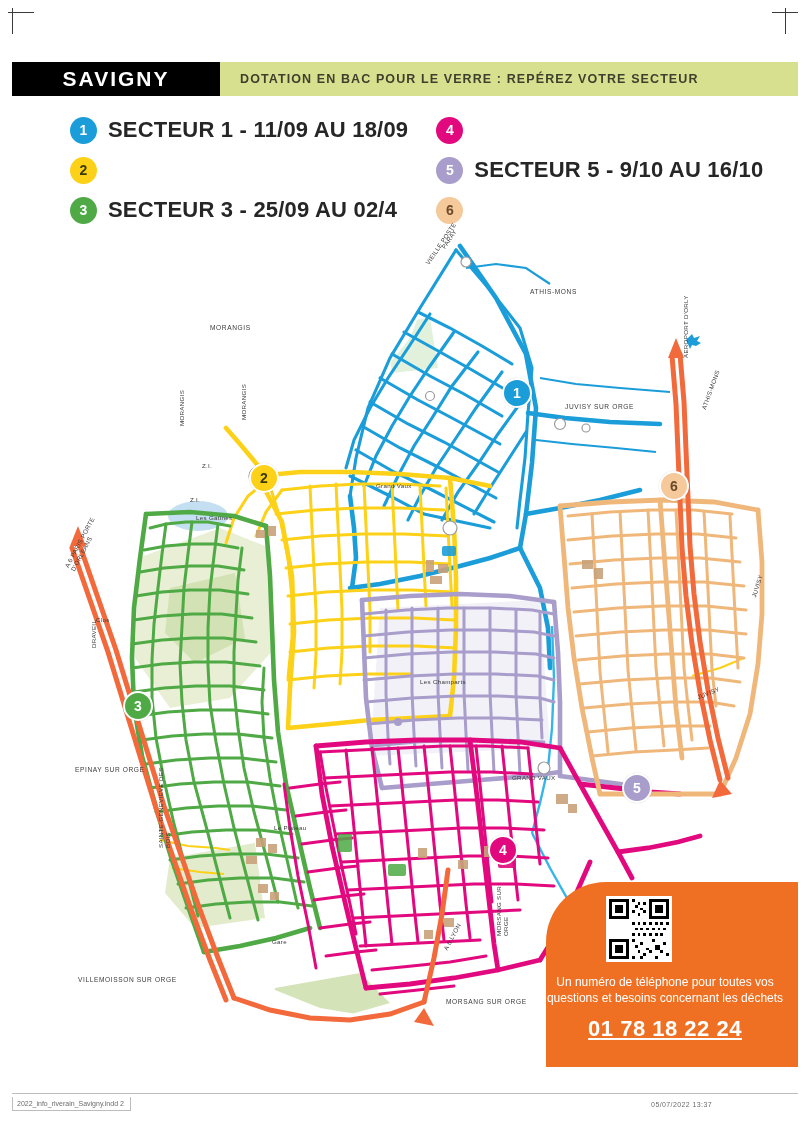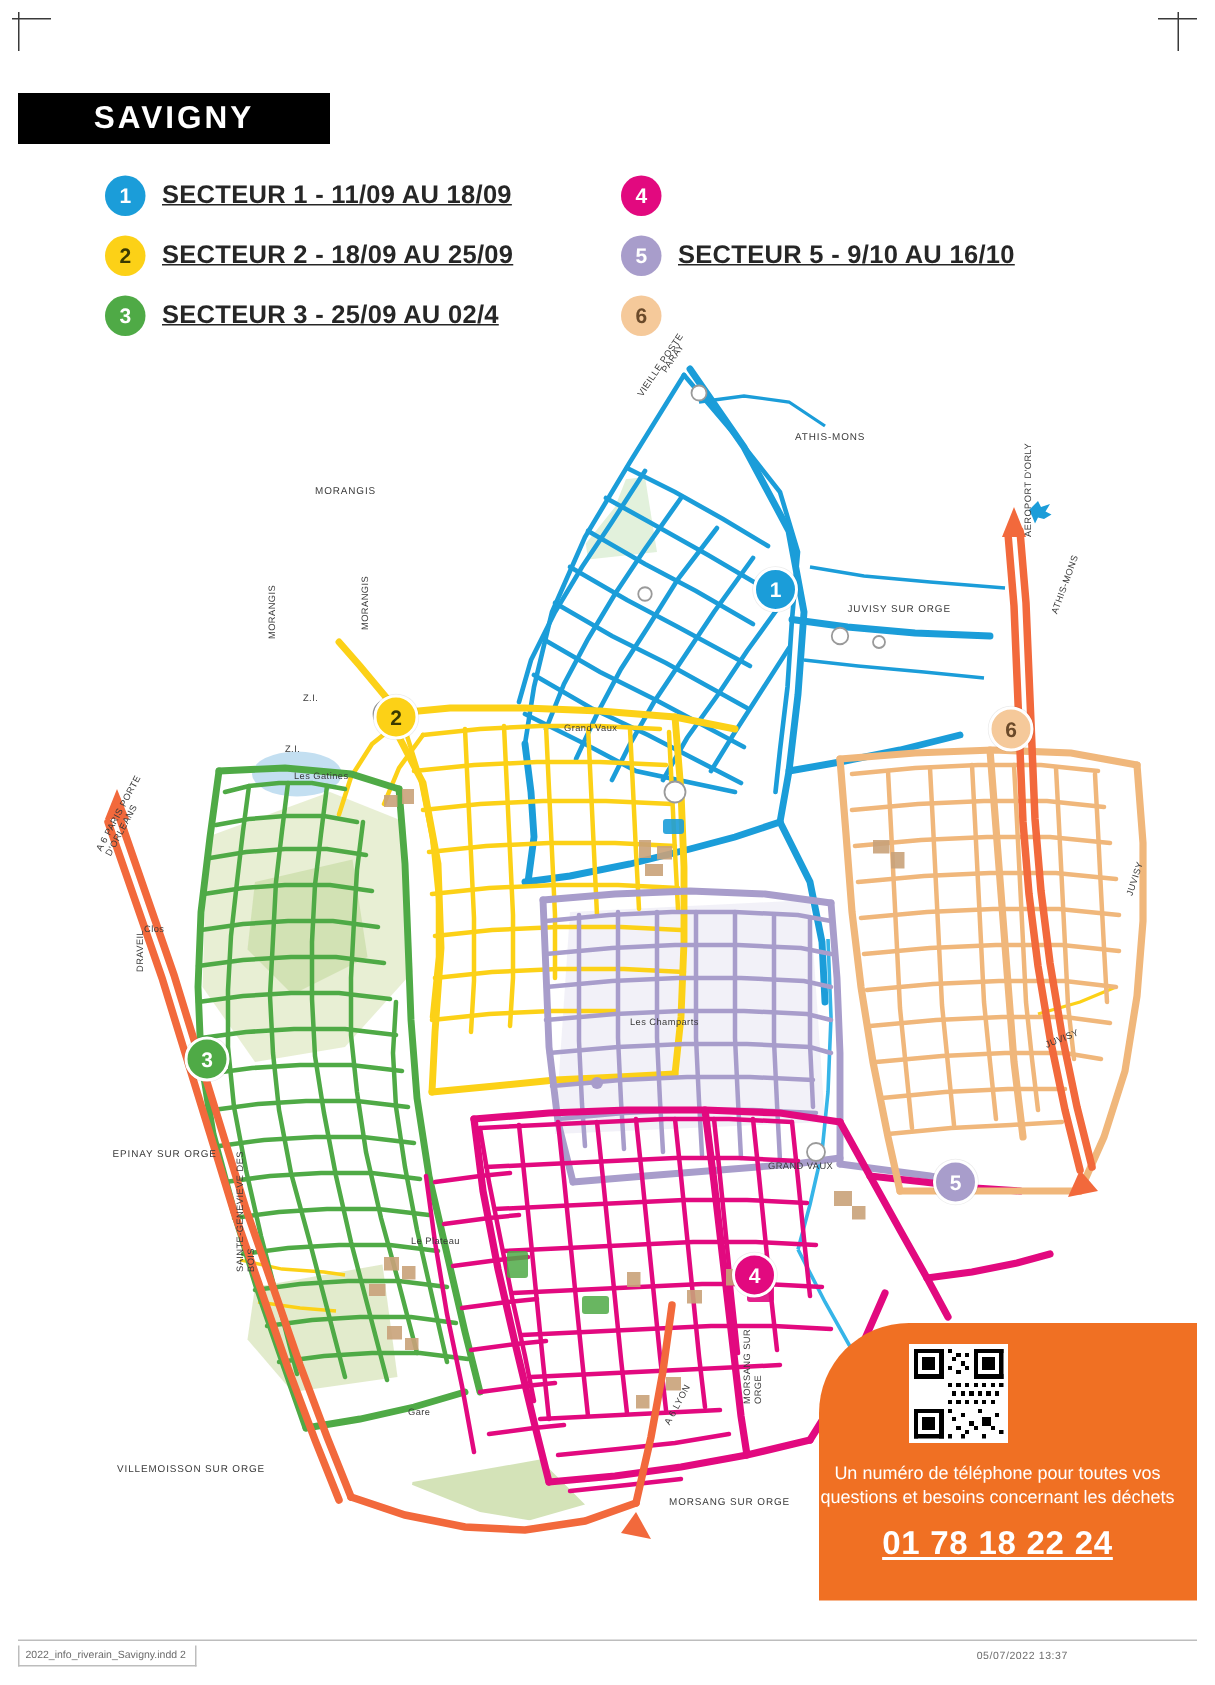--- a/index.html
+++ b/index.html
@@ -50,22 +50,22 @@
   }
   .legend-item { display: flex; align-items: center; }
   .legend-badge {
     width: 27px; height: 27px; border-radius: 50%;
     display: flex; align-items: center; justify-content: center;
     color: #ffffff; font-weight: bold; font-size: 14px;
     flex: 0 0 auto;
   }
   .legend-label {
     margin-left: 11px;
-    font-size: 17px; font-weight: bold; color: #262626;
-    letter-spacing: .2px; white-space: nowrap; text-decoration: underline;
+    font-size: 22px; font-weight: bold; color: #262626;
+    letter-spacing: .2px; white-space: nowrap;
   }
 
   
   .map-wrap {
     position: absolute; left: 20px; top: 228px;
     width: 770px; height: 800px;
   }
   .map-wrap svg { display: block; }
 
   .maplabel {
@@ -128,33 +128,33 @@
 </head>
 <body>
 
 <div class="crop v" style="left:12px;top:8px;"></div>
 <div class="crop h" style="left:8px;top:12px;"></div>
 <div class="crop v" style="left:785px;top:8px;"></div>
 <div class="crop h" style="left:772px;top:12px;"></div>
 
 <div class="header">
   <div class="header-brand">SAVIGNY</div>
+  <div class="header-sub">DOTATION EN BAC POUR LE VERRE : REPÉREZ VOTRE SECTEUR</div>
 </div>
 
 <div class="legend">
   <div class="legend-item">
     <div class="legend-badge" style="background:#1b9dd9">1</div>
     <div class="legend-label">SECTEUR 1 - 11/09 AU 18/09</div>
   </div>
   <div class="legend-item">
     <div class="legend-badge" style="background:#e2097f">4</div>
   </div>
   <div class="legend-item">
     <div class="legend-badge" style="background:#fcd117;color:#3a3a00">2</div>
-    <div class="legend-label">SECTEUR 2 - 18/09 AU 25/09</div>
   </div>
   <div class="legend-item">
     <div class="legend-badge" style="background:#a89dcb">5</div>
     <div class="legend-label">SECTEUR 5 - 9/10 AU 16/10</div>
   </div>
   <div class="legend-item">
     <div class="legend-badge" style="background:#4faa46">3</div>
     <div class="legend-label">SECTEUR 3 - 25/09 AU 02/4</div>
   </div>
   <div class="legend-item">

